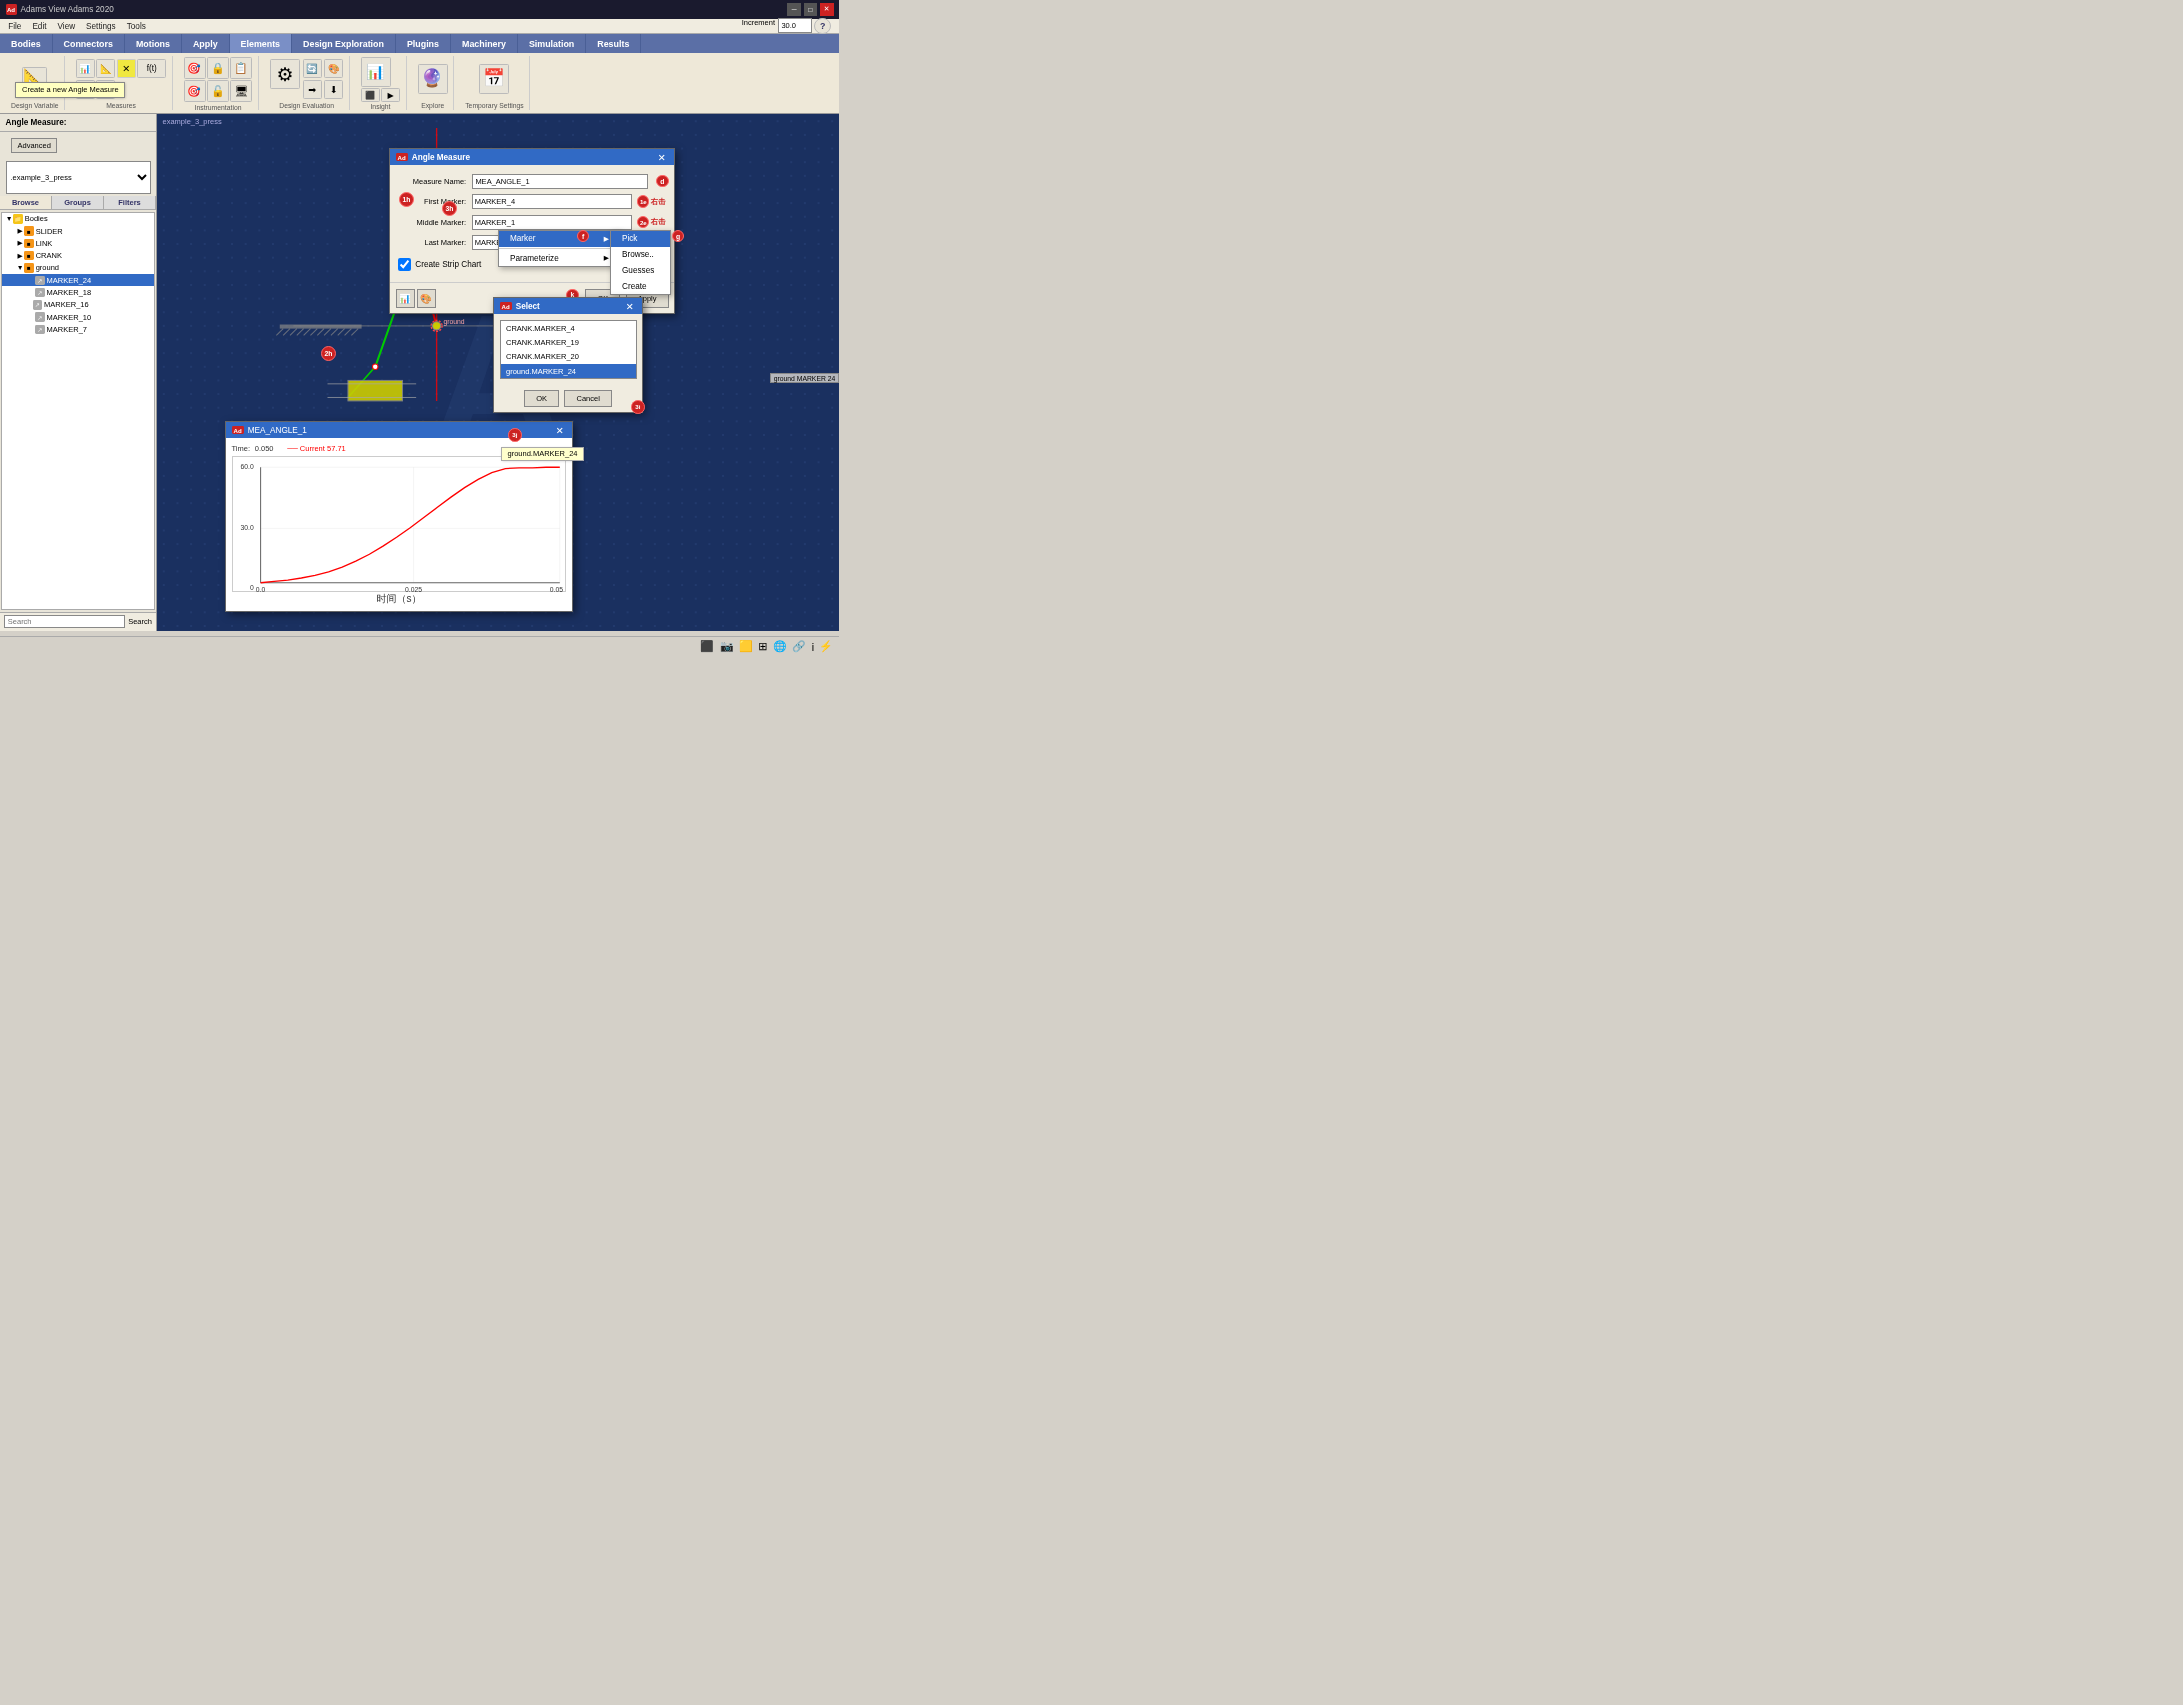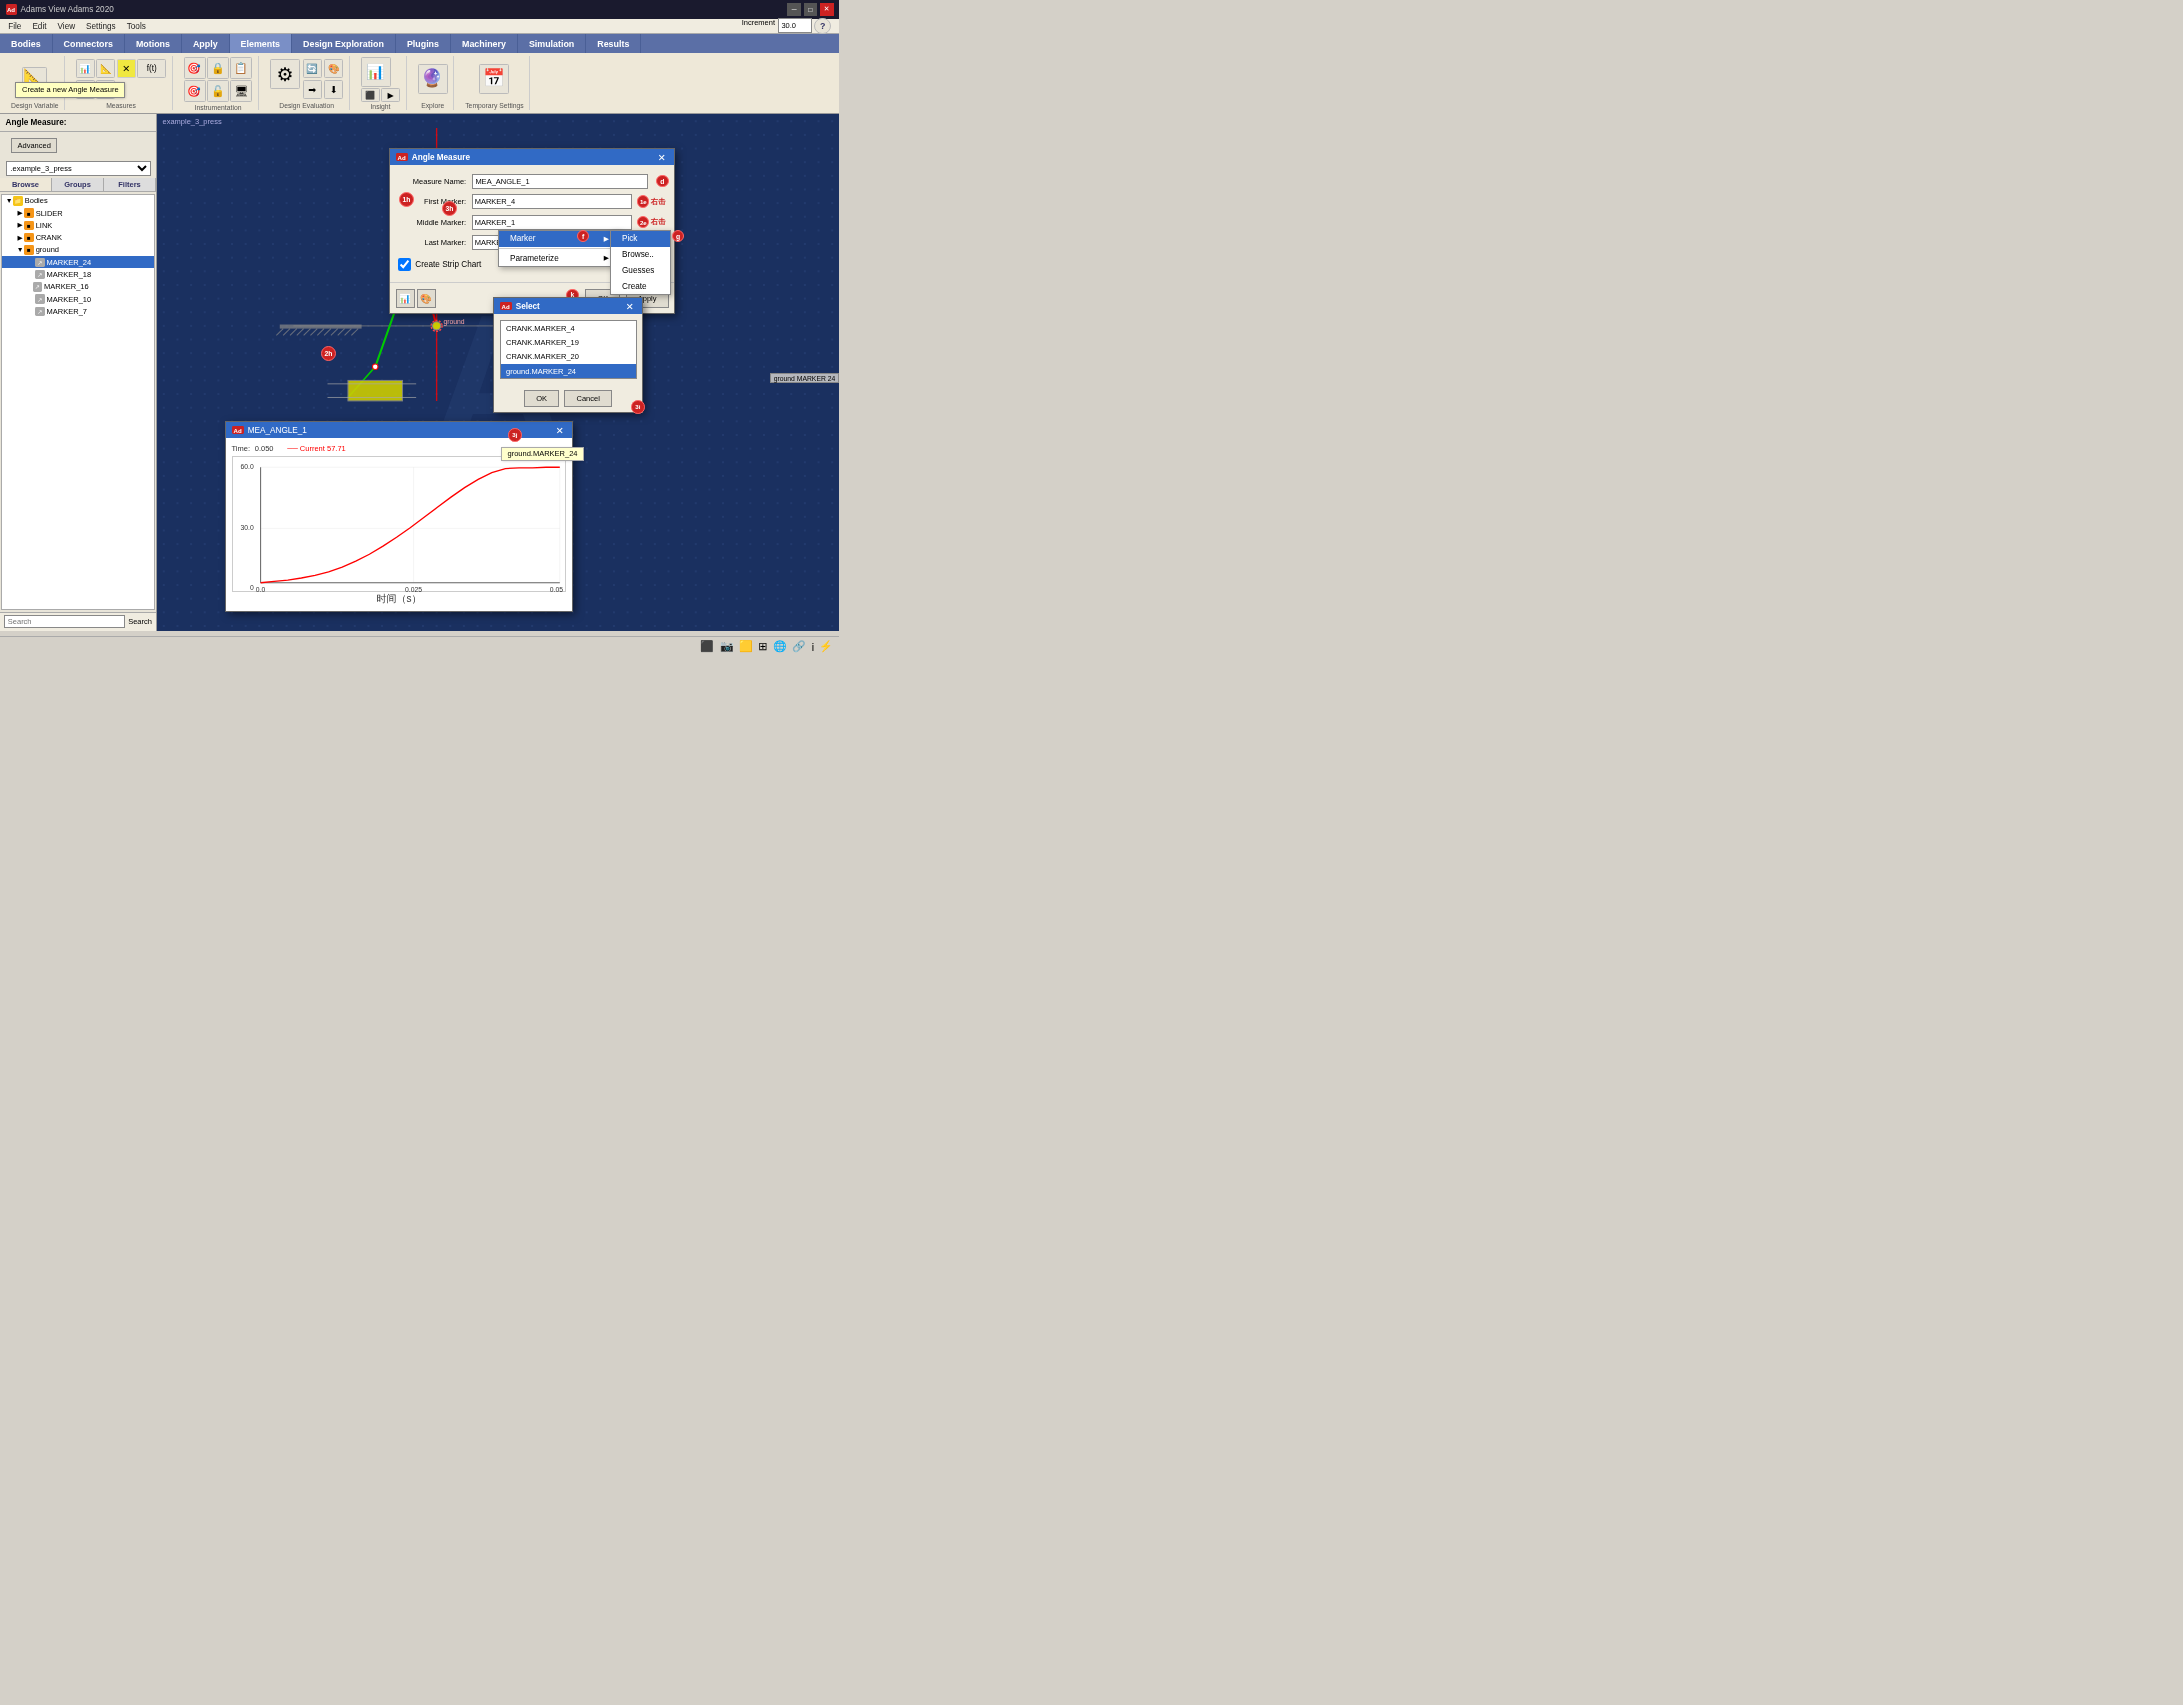--- a/index.html
+++ b/index.html
@@ -38,21 +38,21 @@
     .tooltip-box { position: absolute; top: 24.5px; left: 102px; background: #ffffc0; border: 0.7px solid #888; padding: 2.7px 5.5px; font-size: 7.5px; z-index: 100; box-shadow: 1.4px 1.4px 2.7px rgba(0,0,0,0.3); white-space: nowrap; }
 
     
     .main-area { display: flex; height: calc(655px - 19px - 15px - 24.5px - 19px - 61px); }
 
     
     .left-panel { width: 157px; background: #e8e4d8; border-right: 1.4px solid #999; display: flex; flex-direction: column; }
     .left-panel-header { padding: 4.1px 5.5px; font-size: 8.2px; font-weight: bold; border-bottom: 0.7px solid #aaa; }
     .advanced-btn { margin: 2.7px 5.5px; padding: 2px 5.5px; background: #e0dcd0; border: 0.7px solid #888; cursor: pointer; font-size: 7.5px; display: inline-block; }
     .model-select-row { display: flex; align-items: center; padding: 2.7px 5.5px; gap: 2.7px; }
-    .model-select { flex: 1; height: 15px; font-size: 7.5px; border: 0.7px solid #888; background: white; }
+    .model-select { flex: 1; height: 33px; font-size: 7.5px; border: 0.7px solid #888; background: white; }
     .browse-tabs { display: flex; border-bottom: 0.7px solid #aaa; }
     .browse-tab { flex: 1; padding: 2px; text-align: center; font-size: 7.5px; cursor: pointer; background: #ddd; border-right: 0.7px solid #aaa; color: #336; font-weight: bold; }
     .browse-tab.active { background: #eee8d8; color: #336; }
     .tree-area { flex: 1; overflow-y: auto; background: white; border: 0.7px solid #aaa; margin: 1.4px; }
     .tree-item { display: flex; align-items: center; padding: 1.4px 2.7px; font-size: 7.5px; cursor: pointer; }
     .tree-item.selected { background: #316ac5; color: white; }
     .tree-item .expand { width: 8.2px; height: 8.2px; display: inline-flex; align-items: center; justify-content: center; font-size: 6.8px; }
     .tree-icon { width: 9.5px; height: 9.5px; border-radius: 1.4px; display: inline-flex; align-items: center; justify-content: center; font-size: 6.1px; margin-right: 2px; }
     .tree-icon.folder { background: #f5c518; }
     .tree-icon.body { background: #f59518; }

